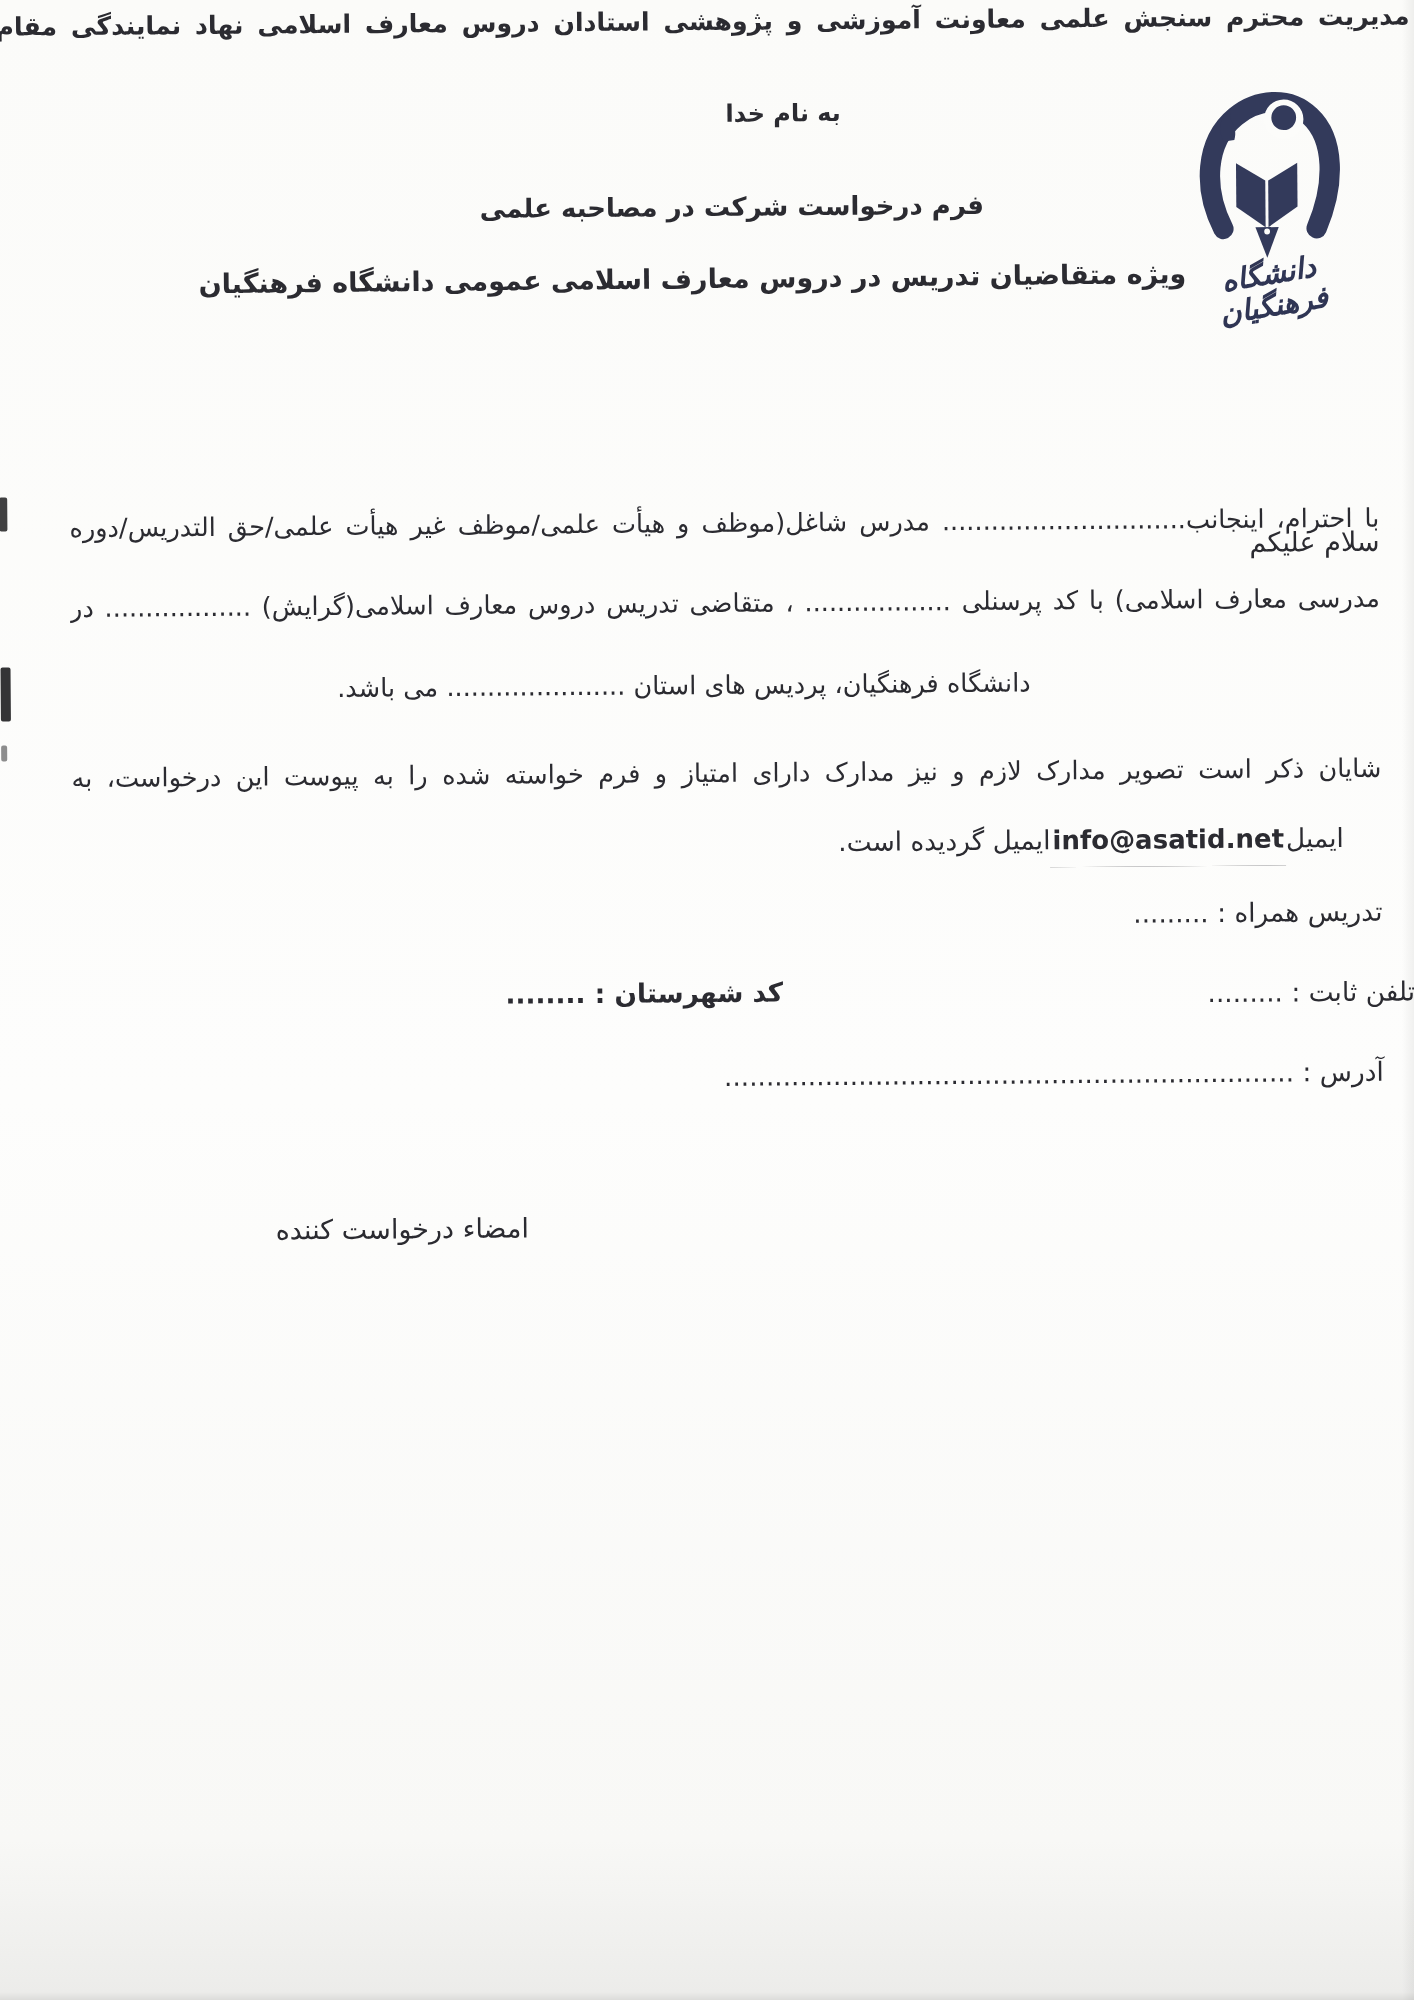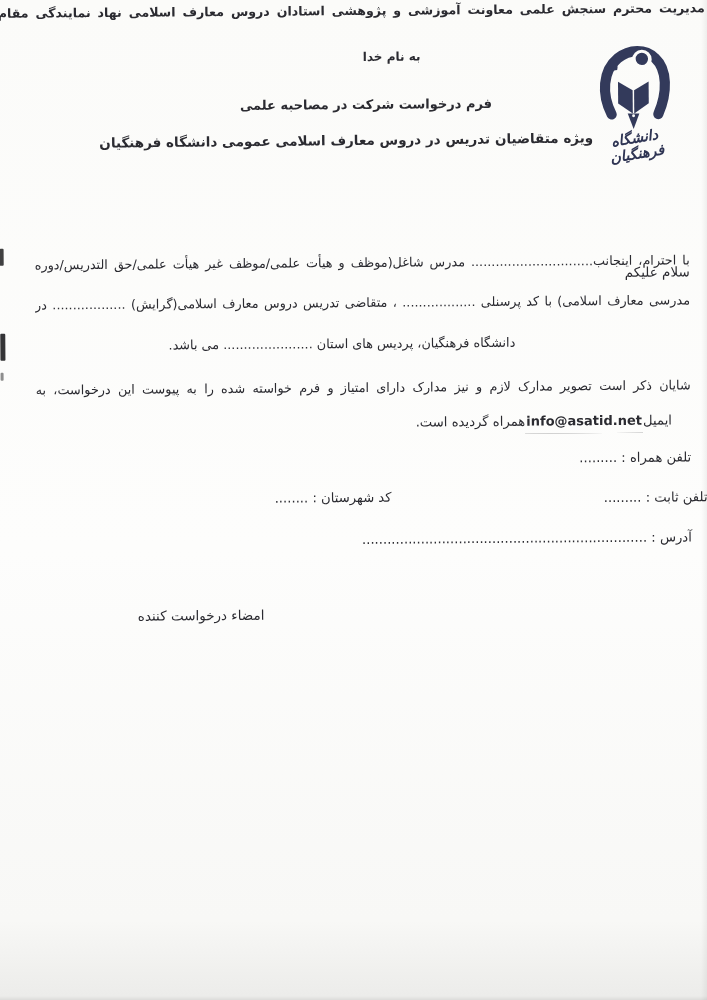--- a/index.html
+++ b/index.html
@@ -66,21 +66,21 @@
     display: inline-block;
     direction: ltr;
     font-weight: 600;
     border-bottom: 1.4px solid #2b2b31;
     padding: 0 1px;
     font-size: 13px;
   }
 
   .mobile    { top: 452px; right: 17px;  font-size: 13.2px; }
   .landline  { top: 492px; right: 1px;  font-size: 13.2px; }
-  .city-code { top: 490px; right: 317px; font-size: 13.2px; }
+  .city-code { top: 490px; right: 317px; font-size: 13.2px; font-weight: bold; }
   .address   { top: 532px; right: 17px;  font-size: 13.2px; }
   .signature { top: 606px; right: 445px; font-size: 13.5px; margin-left: 48px; }
 
   
   .logo-wrap { position: absolute; top: 48px; right: 16px; width: 104px; height: 124px; }
   .logo-emblem { position: absolute; top: 0; right: 18px; width: 76px; height: 86px; }
   .logo-caption {
     position: absolute; top: 84px; right: 2px; width: 104px;
     text-align: center;
     font-size: 14.5px; font-weight: bold; font-style: italic;
@@ -118,24 +118,24 @@
 
     <div class="jline body-1">با احترام، اینجانب.............................. مدرس شاغل(موظف و هیأت علمی/موظف غیر هیأت علمی/حق التدریس/دوره دکترای</div>
 
     <div class="jline body-2">مدرسی معارف اسلامی) با کد پرسنلی .................. ، متقاضی تدریس دروس معارف اسلامی(گرایش) .................. در</div>
 
     <div class="jline body-3">دانشگاه فرهنگیان، پردیس های استان ...................... می باشد.</div>
 
     <div class="jline note-1">شایان ذکر است تصویر مدارک لازم و نیز مدارک دارای امتیاز و فرم خواسته شده را به پیوست این درخواست، به</div>
 
     <div class="jline note-2">
-      <span>ایمیل</span><span class="email">info@asatid.net</span><span>همراه گردیده است.</span>
+      <span>ایمیل</span><span class="email">info@asatid.net</span><span>ایمیل گردیده است.</span>
     </div>
 
-    <div class="line mobile">تلفن همراه : .........</div>
+    <div class="line mobile">تدریس همراه : .........</div>
 
     <div class="line landline">تلفن ثابت : .........</div>
 
     <div class="line city-code">کد شهرستان : ........</div>
 
     <div class="line address">آدرس : ....................................................................</div>
 
     <div class="line signature">امضاء درخواست کننده</div>
 
     <div class="logo-wrap">

